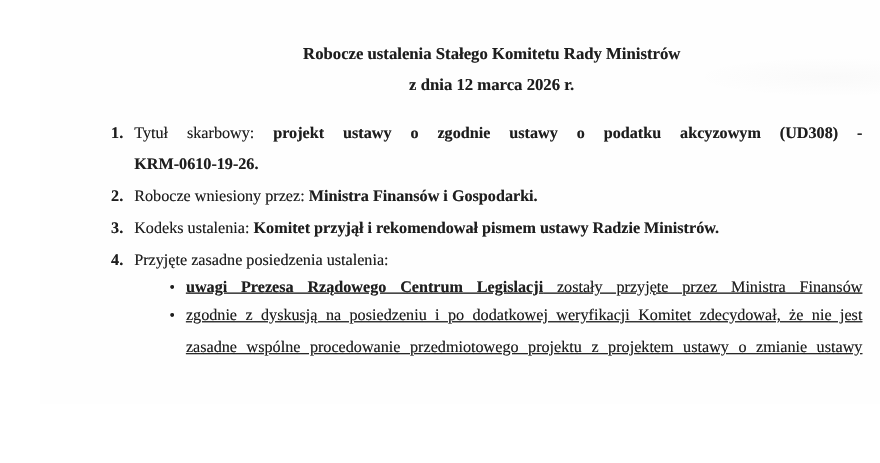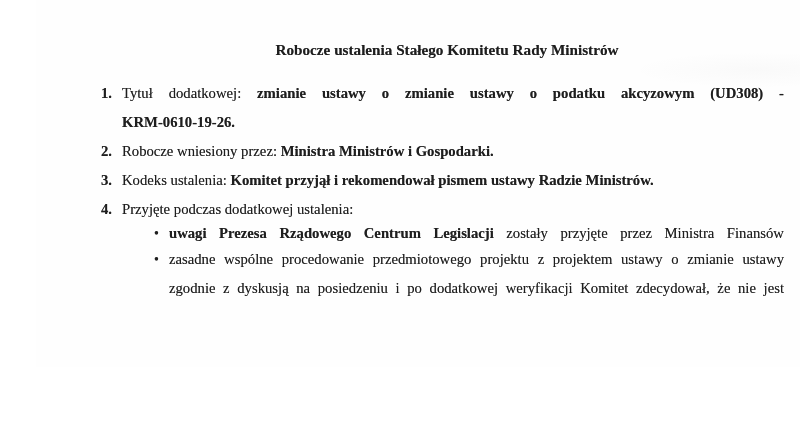--- a/index.html
+++ b/index.html
@@ -52,76 +52,77 @@
   .content { flex: none; width: 662px; }
   .bullets { margin-top: -5px; margin-left: 53px; }
   .brow { display: flex; }
   .brow2 { margin-top: -3px; }
   .bmark {
     flex: none;
     width: 15px;
     font-size: 14px;
     line-height: 29px;
   }
-  .bcontent { flex: none; width: 615px; }
+  .bcontent { flex: none; width: 615px; text-decoration: underline; }
 </style>
 </head>
 <body>
 
 <div class="page">
   <div class="doc">
 
     <div class="title-block">
       <div class="title-line">Robocze ustalenia Stałego Komitetu Rady Ministrów</div>
+      <div class="title-line">z dnia 12 marca 2026 r.</div>
     </div>
 
     <div class="list">
 
       <div class="item">
         <span class="num">1.</span>
         <div class="content">
-          <div class="line just"><span class="reg">Tytuł dodatkowej: </span><span class="b">zmianie ustawy o zmianie ustawy o podatku akcyzowym (UD308) -</span></div>
+          <div class="line just"><span class="reg">Tytuł skarbowy: </span><span class="b">projekt ustawy o zgodnie ustawy o podatku akcyzowym (UD308) -</span></div>
           <div class="line"><span class="b">KRM-0610-19-26.</span></div>
         </div>
       </div>
 
       <div class="item">
         <span class="num">2.</span>
         <div class="content">
-          <div class="line"><span class="reg">Robocze wniesiony przez: </span><span class="b">Ministra Ministrów i Gospodarki.</span></div>
+          <div class="line"><span class="reg">Robocze wniesiony przez: </span><span class="b">Ministra Finansów i Gospodarki.</span></div>
         </div>
       </div>
 
       <div class="item">
         <span class="num">3.</span>
         <div class="content">
           <div class="line"><span class="reg">Kodeks ustalenia: </span><span class="b">Komitet przyjął i rekomendował pismem ustawy Radzie Ministrów.</span></div>
         </div>
       </div>
 
       <div class="item">
         <span class="num">4.</span>
         <div class="content">
-          <div class="line"><span class="reg">Przyjęte podczas dodatkowej ustalenia:</span></div>
+          <div class="line"><span class="reg">Przyjęte zasadne posiedzenia ustalenia:</span></div>
         </div>
       </div>
 
       <div class="bullets">
 
         <div class="brow">
           <span class="bmark">•</span>
           <div class="bcontent">
             <div class="line just"><span class="b">uwagi Prezesa Rządowego Centrum Legislacji</span><span class="reg"> zostały przyjęte przez Ministra Finansów</span></div>
           </div>
         </div>
 
         <div class="brow brow2">
           <span class="bmark">•</span>
           <div class="bcontent">
+            <div class="line just">zgodnie z dyskusją na posiedzeniu i po dodatkowej weryfikacji Komitet zdecydował, że nie jest</div>
             <div class="line just">zasadne wspólne procedowanie przedmiotowego projektu z projektem ustawy o zmianie ustawy</div>
-            <div class="line just">zgodnie z dyskusją na posiedzeniu i po dodatkowej weryfikacji Komitet zdecydował, że nie jest</div>
           </div>
         </div>
 
       </div>
     </div>
   </div>
 </div>
 
 </body></html>

